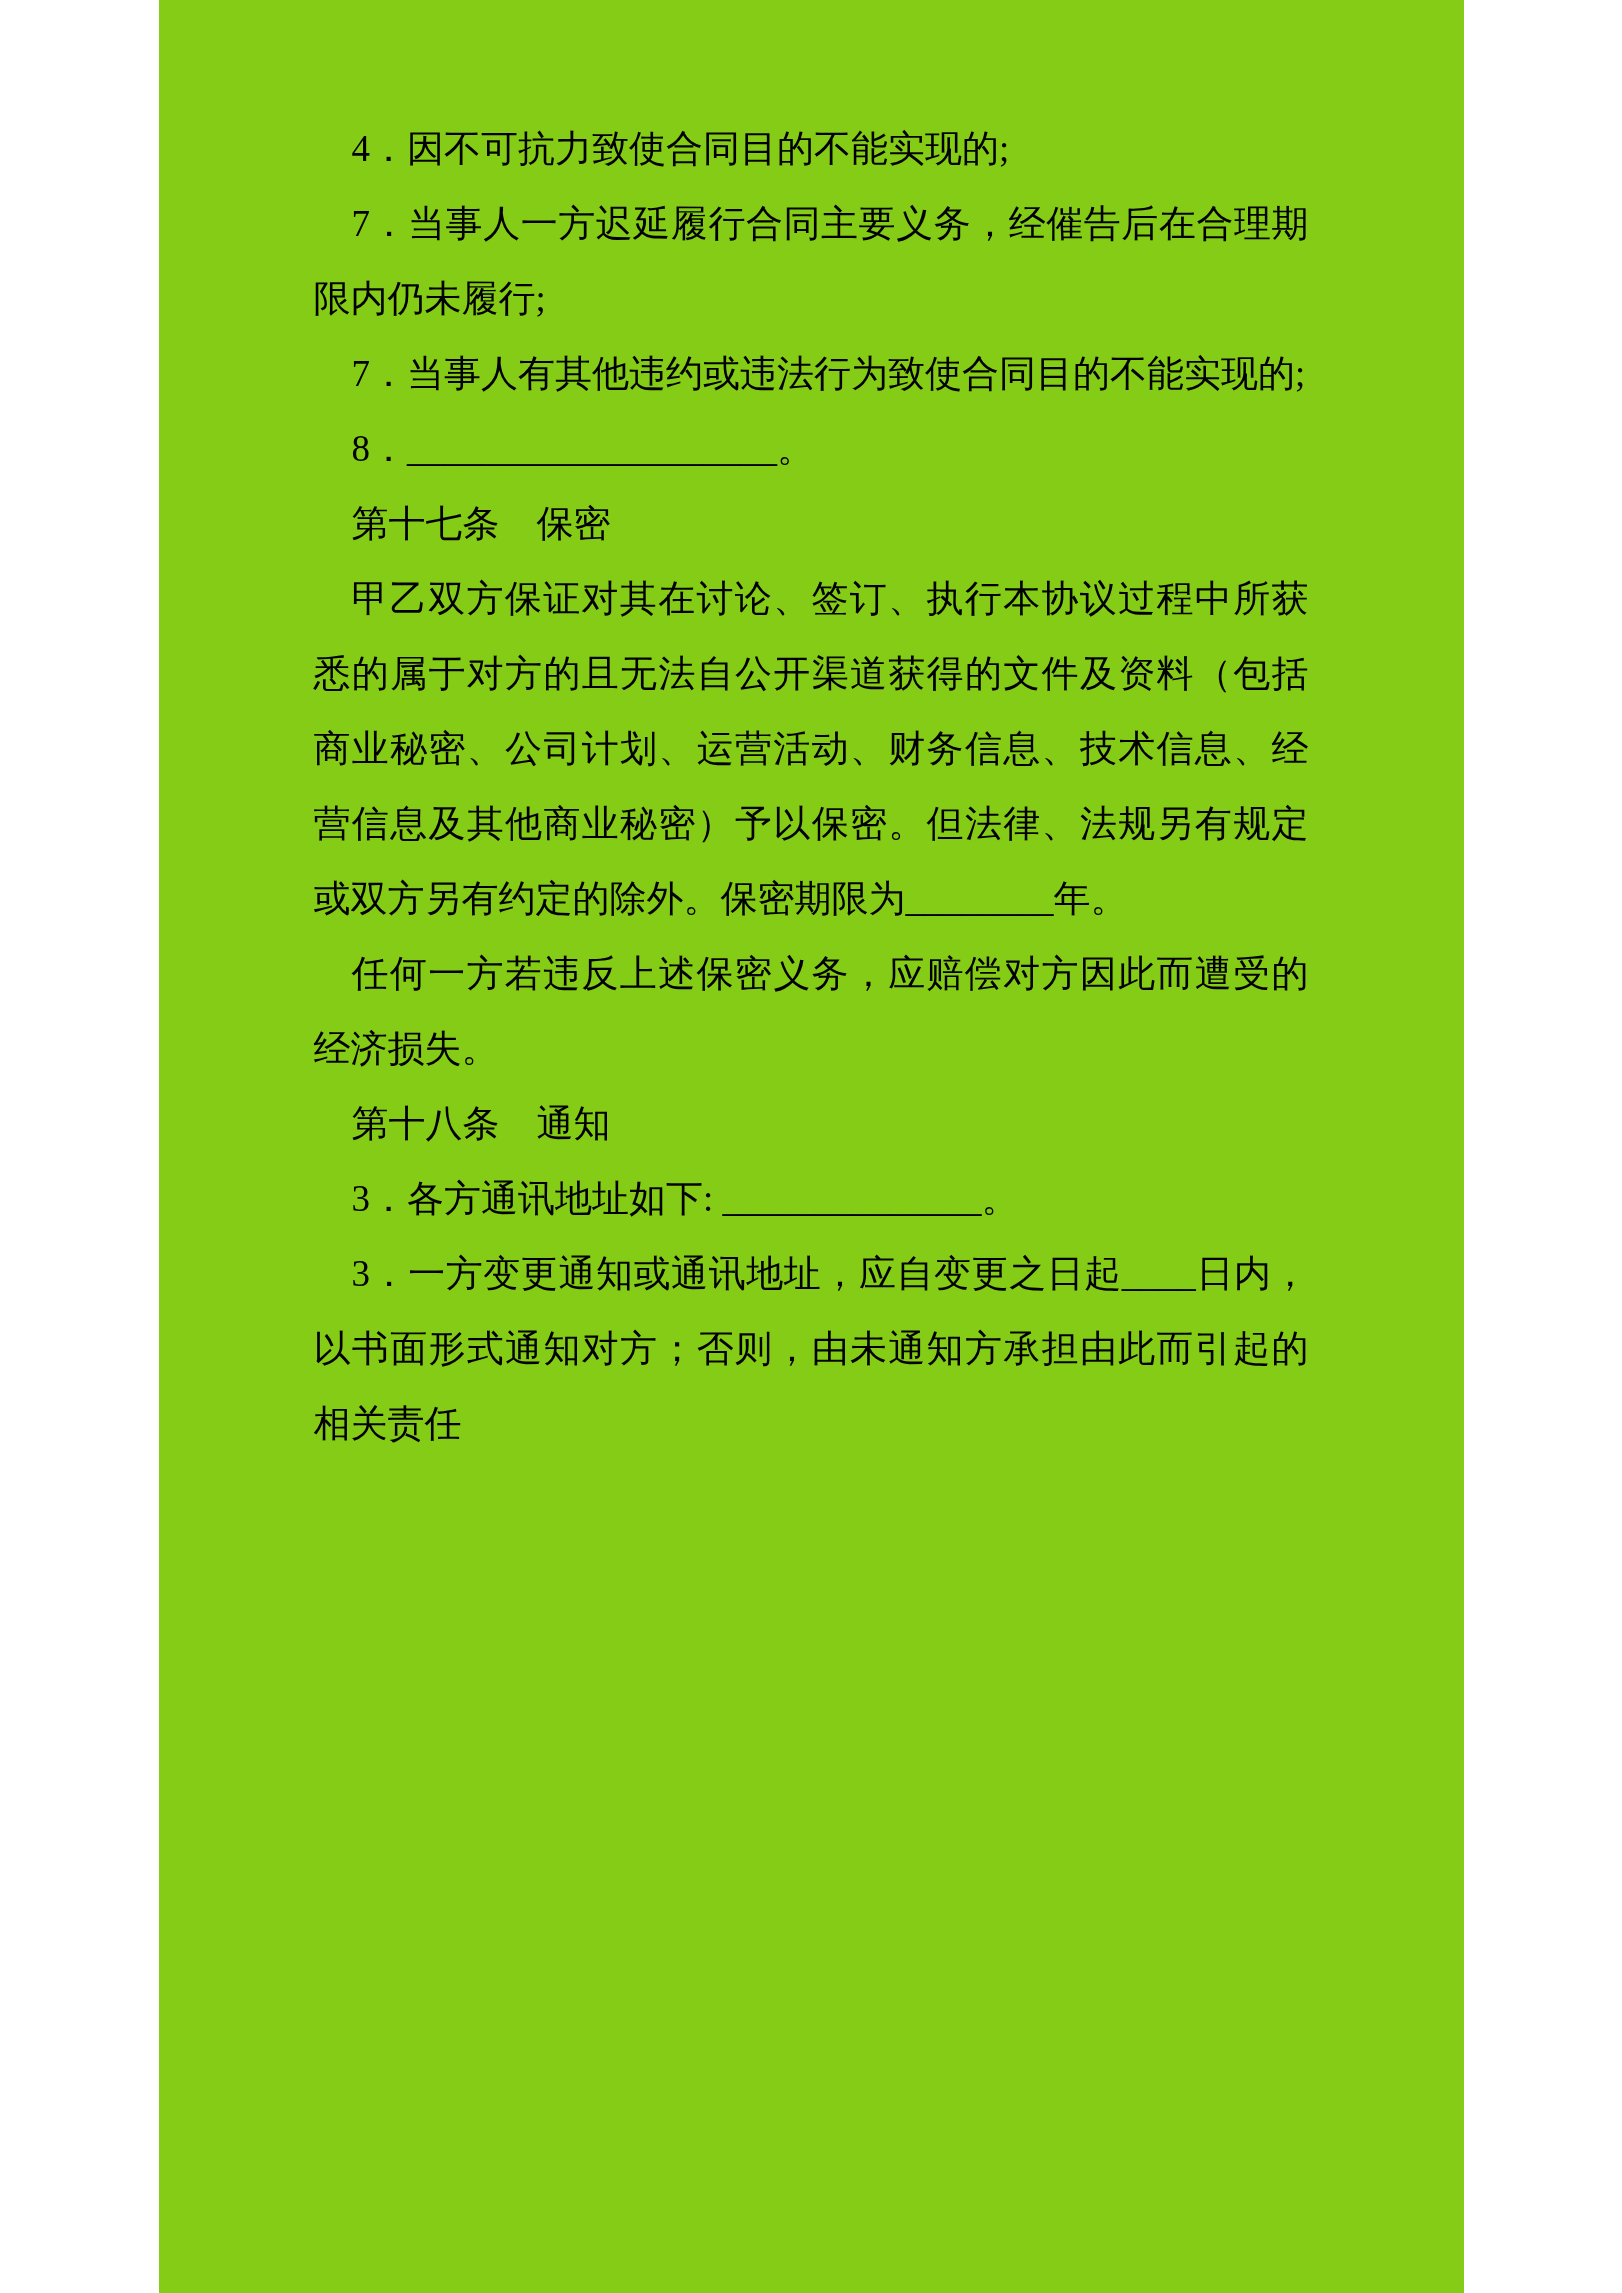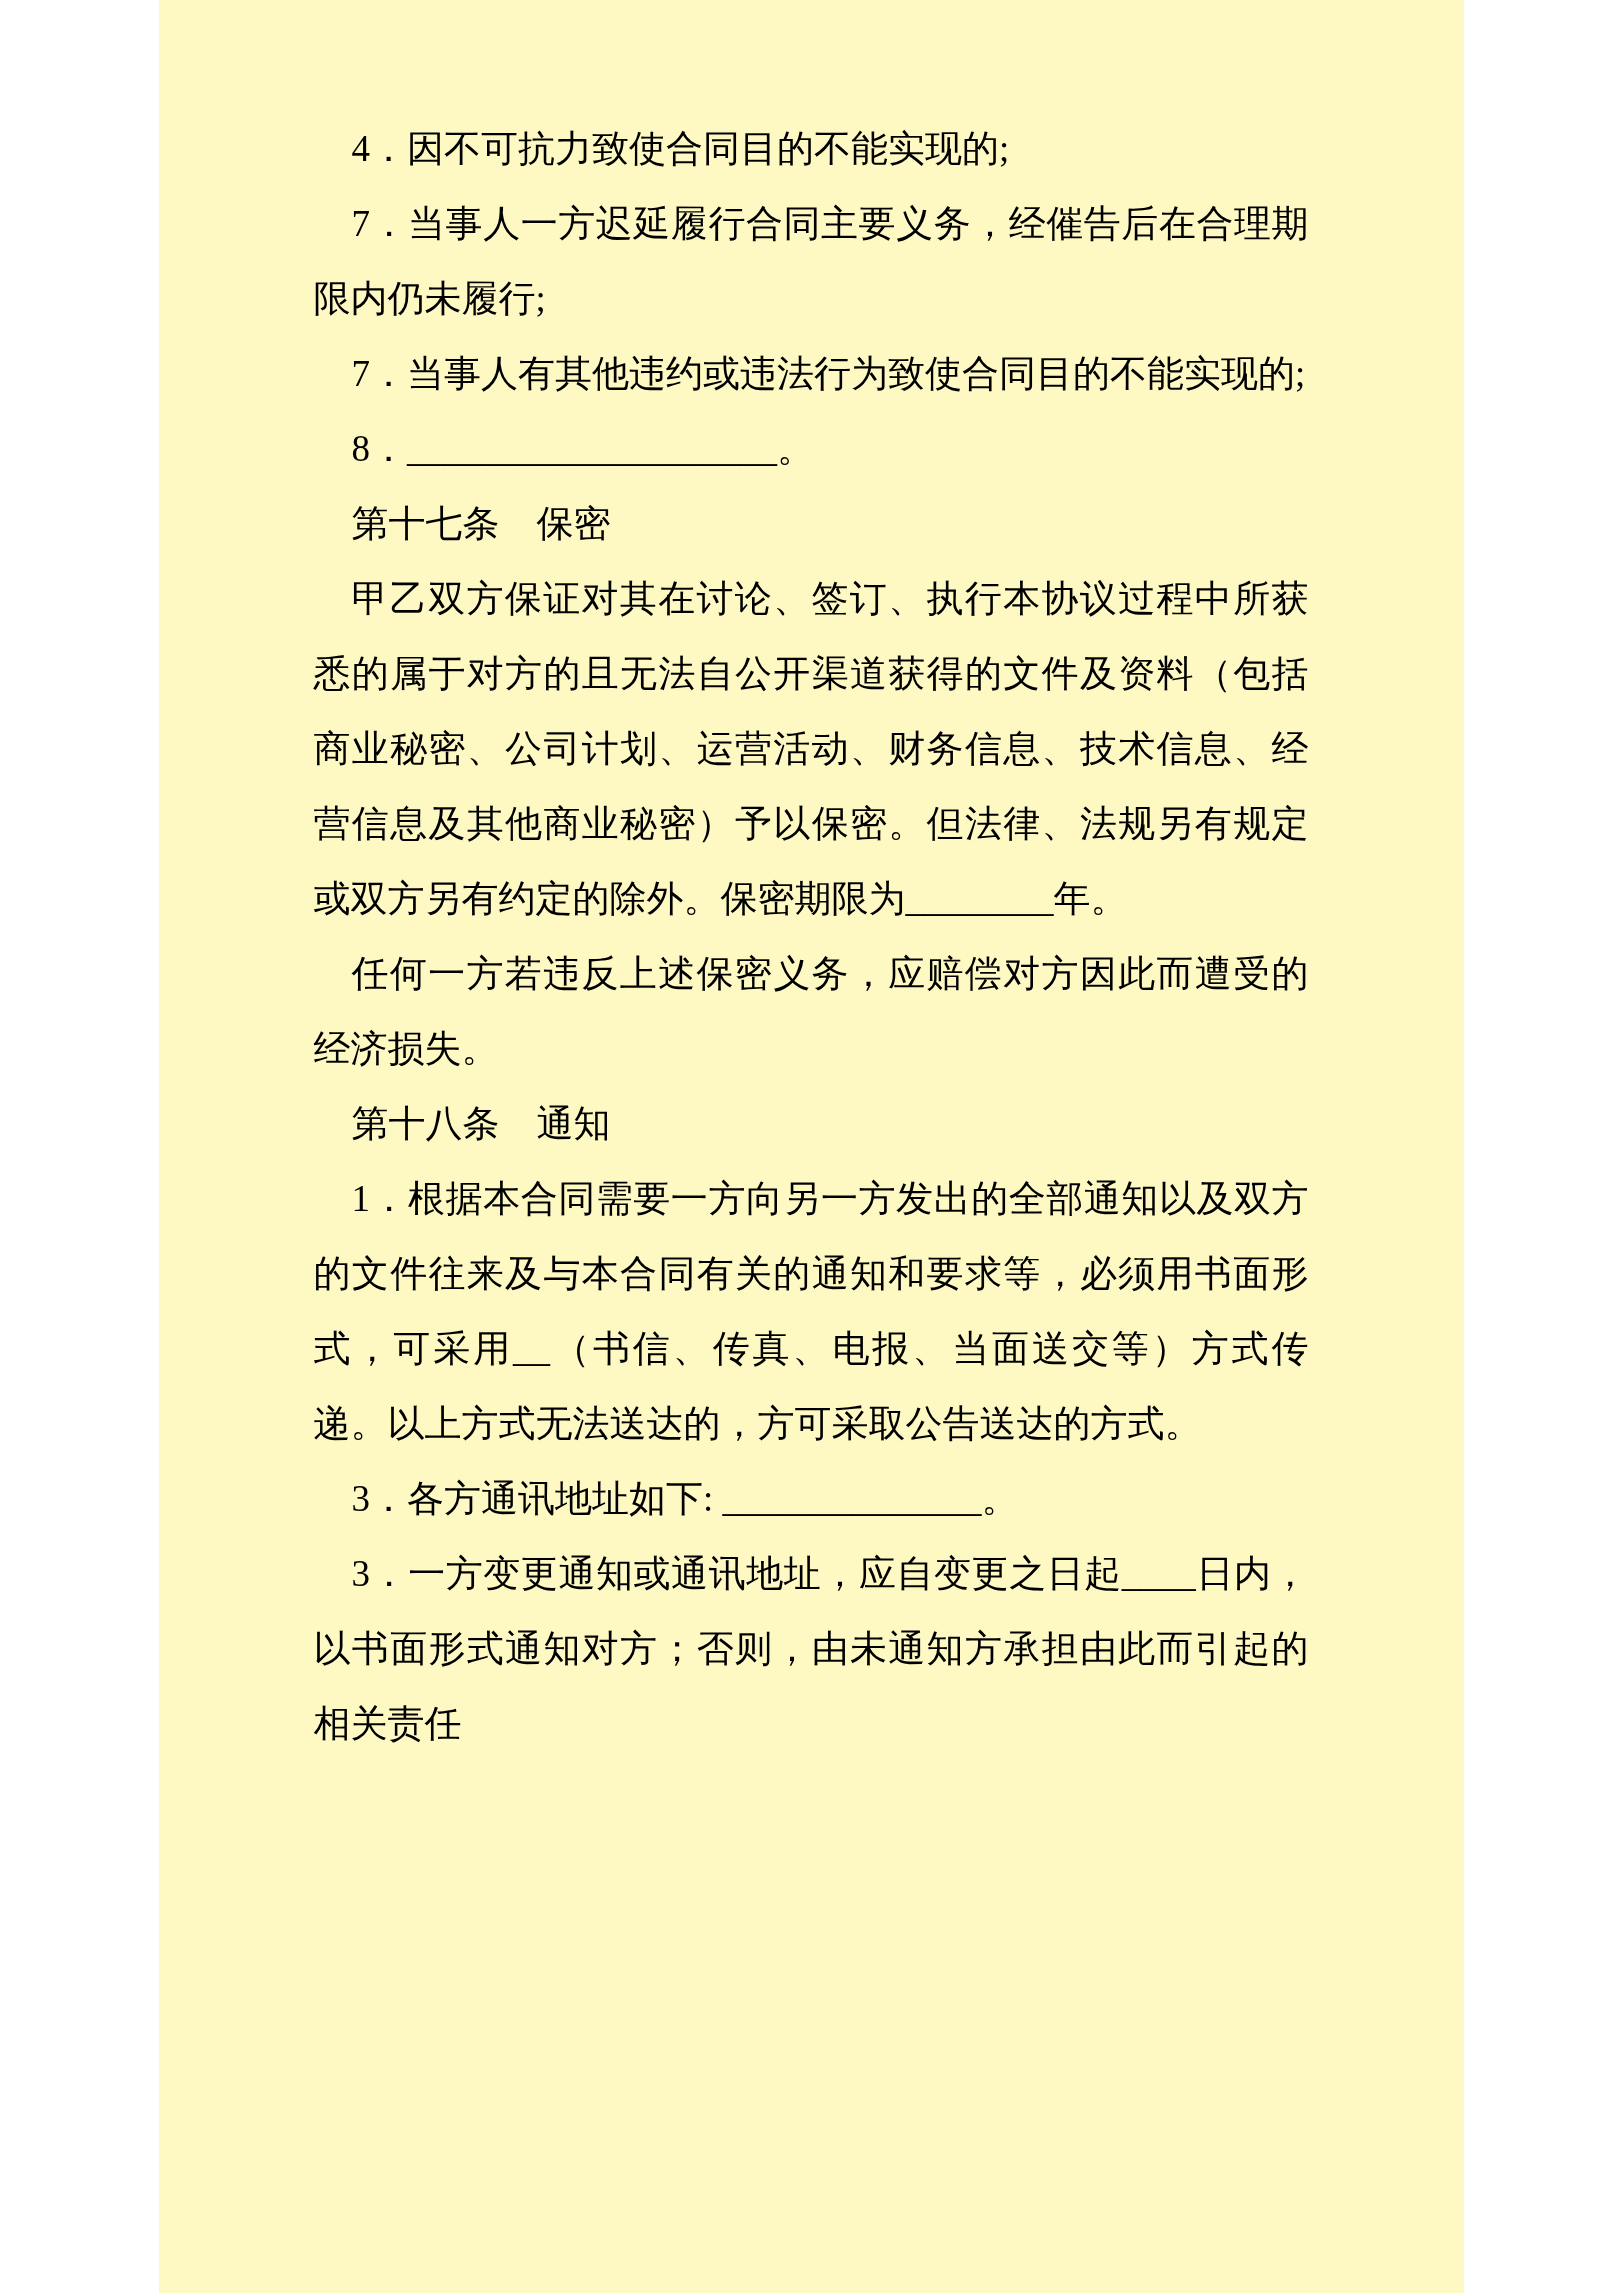--- a/index.html
+++ b/index.html
@@ -5,21 +5,21 @@
   html, body {
     margin: 0;
     padding: 0;
     background: #ffffff;
   }
   .page {
     position: relative;
     width: 1305px;
     height: 2294px;
     margin: 0 auto;
-    background: #fef9c3;
+    background: #84cc16;
     box-sizing: border-box;
     padding: 111px 155px 0 155px;
     font-family: "Liberation Serif", "DejaVu Serif", serif;
     font-size: 37px;
     line-height: 75px;
     color: #000000;
     overflow: hidden;
   }
   .para {
     margin: 0;
@@ -37,17 +37,16 @@
 
 <div class="page">
   <p class="para">4．因不可抗力致使合同目的不能实现的;</p>
   <p class="para">7．当事人一方迟延履行合同主要义务，经催告后在合理期限内仍未履行;</p>
   <p class="para">7．当事人有其他违约或违法行为致使合同目的不能实现的;</p>
   <p class="para">8．____________________。</p>
   <p class="para heading">第十七条　保密</p>
   <p class="para">甲乙双方保证对其在讨论、签订、执行本协议过程中所获悉的属于对方的且无法自公开渠道获得的文件及资料（包括商业秘密、公司计划、运营活动、财务信息、技术信息、经营信息及其他商业秘密）予以保密。但法律、法规另有规定或双方另有约定的除外。保密期限为________年。</p>
   <p class="para">任何一方若违反上述保密义务，应赔偿对方因此而遭受的经济损失。</p>
   <p class="para heading">第十八条　通知</p>
-  <p class="para">1．根据本合同需要一方向另一方发出的全部通知以及双方的文件往来及与本合同有关的通知和要求等，必须用书面形式，可采用__（书信、传真、电报、当面送交等）方式传递。以上方式无法送达的，方可采取公告送达的方式。</p>
   <p class="para">3．各方通讯地址如下: ______________。</p>
   <p class="para">3．一方变更通知或通讯地址，应自变更之日起____日内，以书面形式通知对方；否则，由未通知方承担由此而引起的相关责任</p>
 </div>
 
 
 </body></html>

